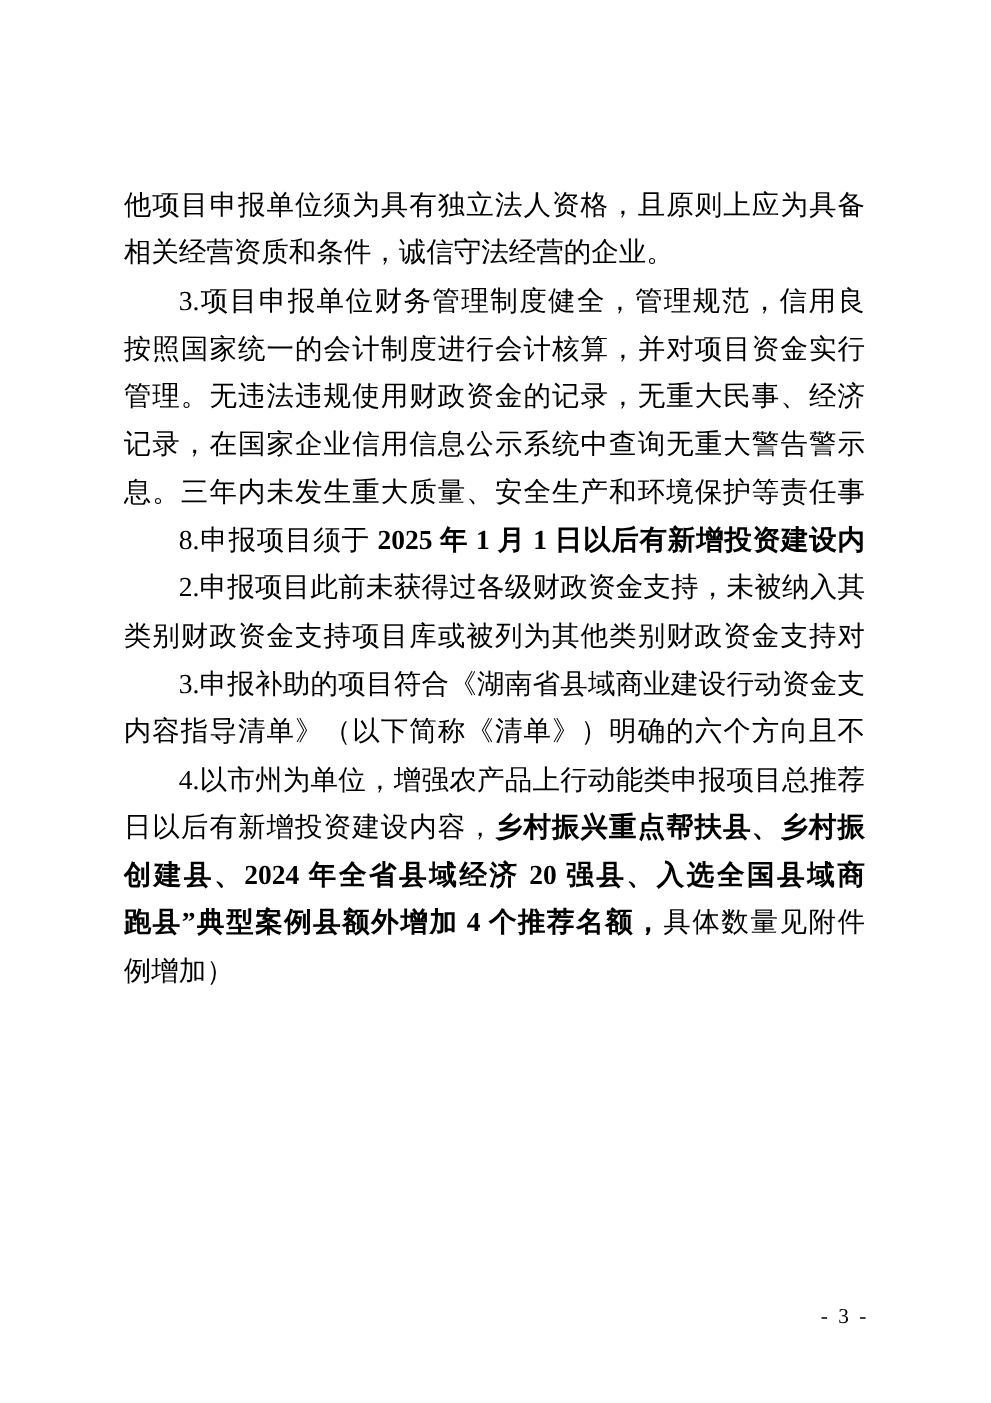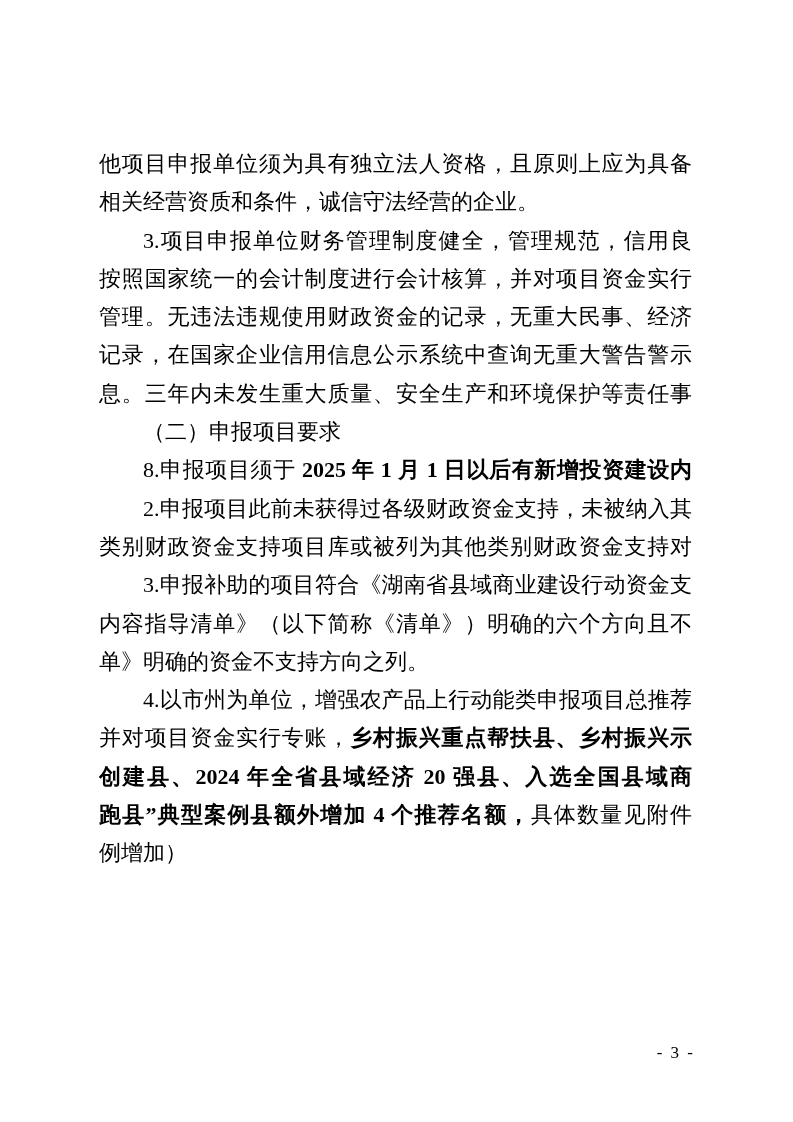--- a/index.html
+++ b/index.html
@@ -56,27 +56,25 @@
 
 <div id="page">
   <div id="doc-body">
       <div class="line"><span>他项目申报单位须为具有独立法人资格，且原则上应为具备行业</span></div>
       <div class="line last"><span>相关经营资质和条件，诚信守法经营的企业。</span></div>
       <div class="line indent"><span>3.项目申报单位财务管理制度健全，管理规范，信用良好，</span></div>
       <div class="line"><span>按照国家统一的会计制度进行会计核算，并对项目资金实行专账</span></div>
       <div class="line"><span>管理。无违法违规使用财政资金的记录，无重大民事、经济纠纷</span></div>
       <div class="line"><span>记录，在国家企业信用信息公示系统中查询无重大警告警示信</span></div>
       <div class="line"><span>息。三年内未发生重大质量、安全生产和环境保护等责任事故，</span></div>
-      <div class="line last indent"><span>（二）申报项目要求</span></div>
       <div class="line indent"><span>8.申报项目须于 </span><span class="bold">2025 年 1 月 1 日以后有新增投资建设内容，</span></div>
       <div class="line indent"><span>2.申报项目此前未获得过各级财政资金支持，未被纳入其他</span></div>
       <div class="line last"><span>类别财政资金支持项目库或被列为其他类别财政资金支持对象。</span></div>
       <div class="line indent"><span>3.申报补助的项目符合《湖南省县域商业建设行动资金支持</span></div>
       <div class="line"><span>内容指导清单》（以下简称《清单》）明确的六个方向且不在《清</span></div>
-      <div class="line last"><span>单》明确的资金不支持方向之列。</span></div>
       <div class="line indent"><span>4.以市州为单位，增强农产品上行动能类申报项目总推荐数</span></div>
-      <div class="line"><span>并对项目资金实行专账，</span><span class="bold">乡村振兴重点帮扶县、乡村振兴示范</span></div>
+      <div class="line"><span>日以后有新增投资建设内容，</span><span class="bold">乡村振兴重点帮扶县、乡村振兴示范</span></div>
       <div class="line"><span class="bold">创建县、2024 年全省县域经济 20 强县、入选全国县域商业“领</span></div>
       <div class="line"><span class="bold">跑县”典型案例县额外增加 4 个推荐名额，</span><span>具体数量见附件 6。</span></div>
       <div class="line last"><span>例增加）</span></div>
     </div>
   <div id="page-number">- 3 -</div>
 </div>
 
 </body></html>

